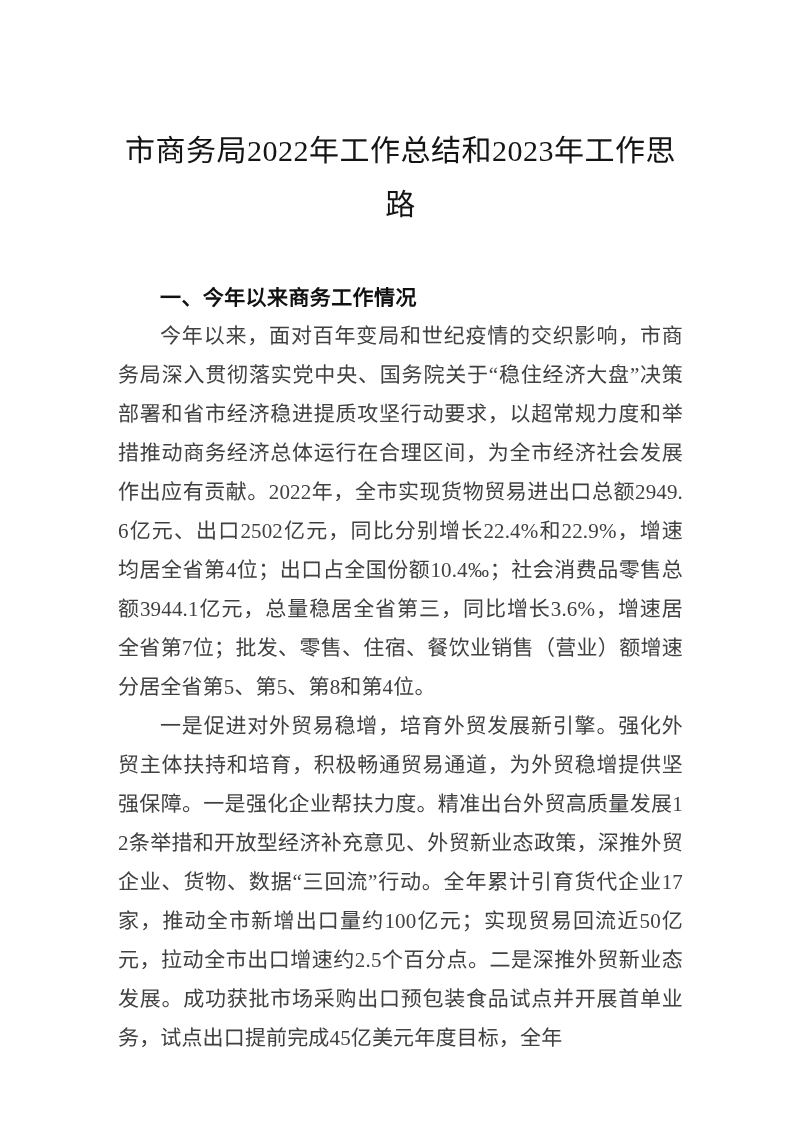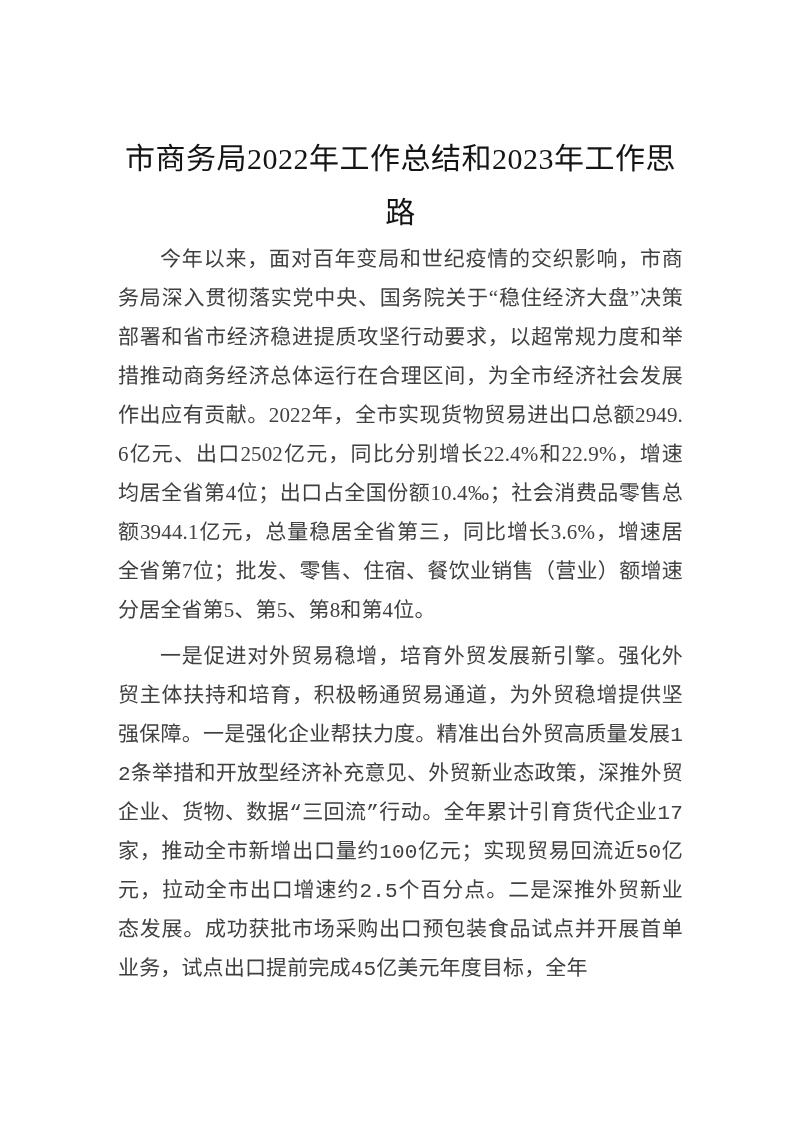--- a/index.html
+++ b/index.html
@@ -15,21 +15,21 @@
     height: 1122px;
     margin: 0 auto;
     background: #ffffff;
     overflow: hidden;
     box-sizing: border-box;
   }
 
   .content {
     position: absolute;
     left: 118px;
-    top: 8px;
+    top: 0;
     width: 565px;
   }
 
   
   .doc-title {
     font-family: "Liberation Serif", "DejaVu Serif", serif;
     font-size: 30px;
     line-height: 54px;
     color: #141414;
     text-align: center;
@@ -62,37 +62,37 @@
     margin: 0;
     text-indent: 42px;
     text-align: justify;
     text-justify: inter-ideograph;
     letter-spacing: 0.15px;
     word-break: break-all;
     hyphens: none;
   }
 
   .body-para + .body-para {
-    margin-top: 8px;
-    font-family: Liberation Mono, monospace;
+    margin-top: 0;
   }
 
   
   .clip-bottom {
     max-height: 352px;
     overflow: hidden;
   }
 </style>
 </head>
 <body>
 
 <div class="page">
   <div class="content">
 
     <h1 class="doc-title">市商务局2022年工作总结和2023年工作思路</h1>
 
+    <h2 class="section-heading">一、今年以来商务工作情况</h2>
 
     <p class="body-para">今年以来，面对百年变局和世纪疫情的交织影响，市商务局深入贯彻落实党中央、国务院关于“稳住经济大盘”决策部署和省市经济稳进提质攻坚行动要求，以超常规力度和举措推动商务经济总体运行在合理区间，为全市经济社会发展作出应有贡献。2022年，全市实现货物贸易进出口总额2949.6亿元、出口2502亿元，同比分别增长22.4%和22.9%，增速均居全省第4位；出口占全国份额10.4‰；社会消费品零售总额3944.1亿元，总量稳居全省第三，同比增长3.6%，增速居全省第7位；批发、零售、住宿、餐饮业销售（营业）额增速分居全省第5、第5、第8和第4位。</p>
 
     <p class="body-para clip-bottom">一是促进对外贸易稳增，培育外贸发展新引擎。强化外贸主体扶持和培育，积极畅通贸易通道，为外贸稳增提供坚强保障。一是强化企业帮扶力度。精准出台外贸高质量发展12条举措和开放型经济补充意见、外贸新业态政策，深推外贸企业、货物、数据“三回流”行动。全年累计引育货代企业17家，推动全市新增出口量约100亿元；实现贸易回流近50亿元，拉动全市出口增速约2.5个百分点。二是深推外贸新业态发展。成功获批市场采购出口预包装食品试点并开展首单业务，试点出口提前完成45亿美元年度目标，全年</p>
 
   </div>
 </div>
 
 </body></html>

